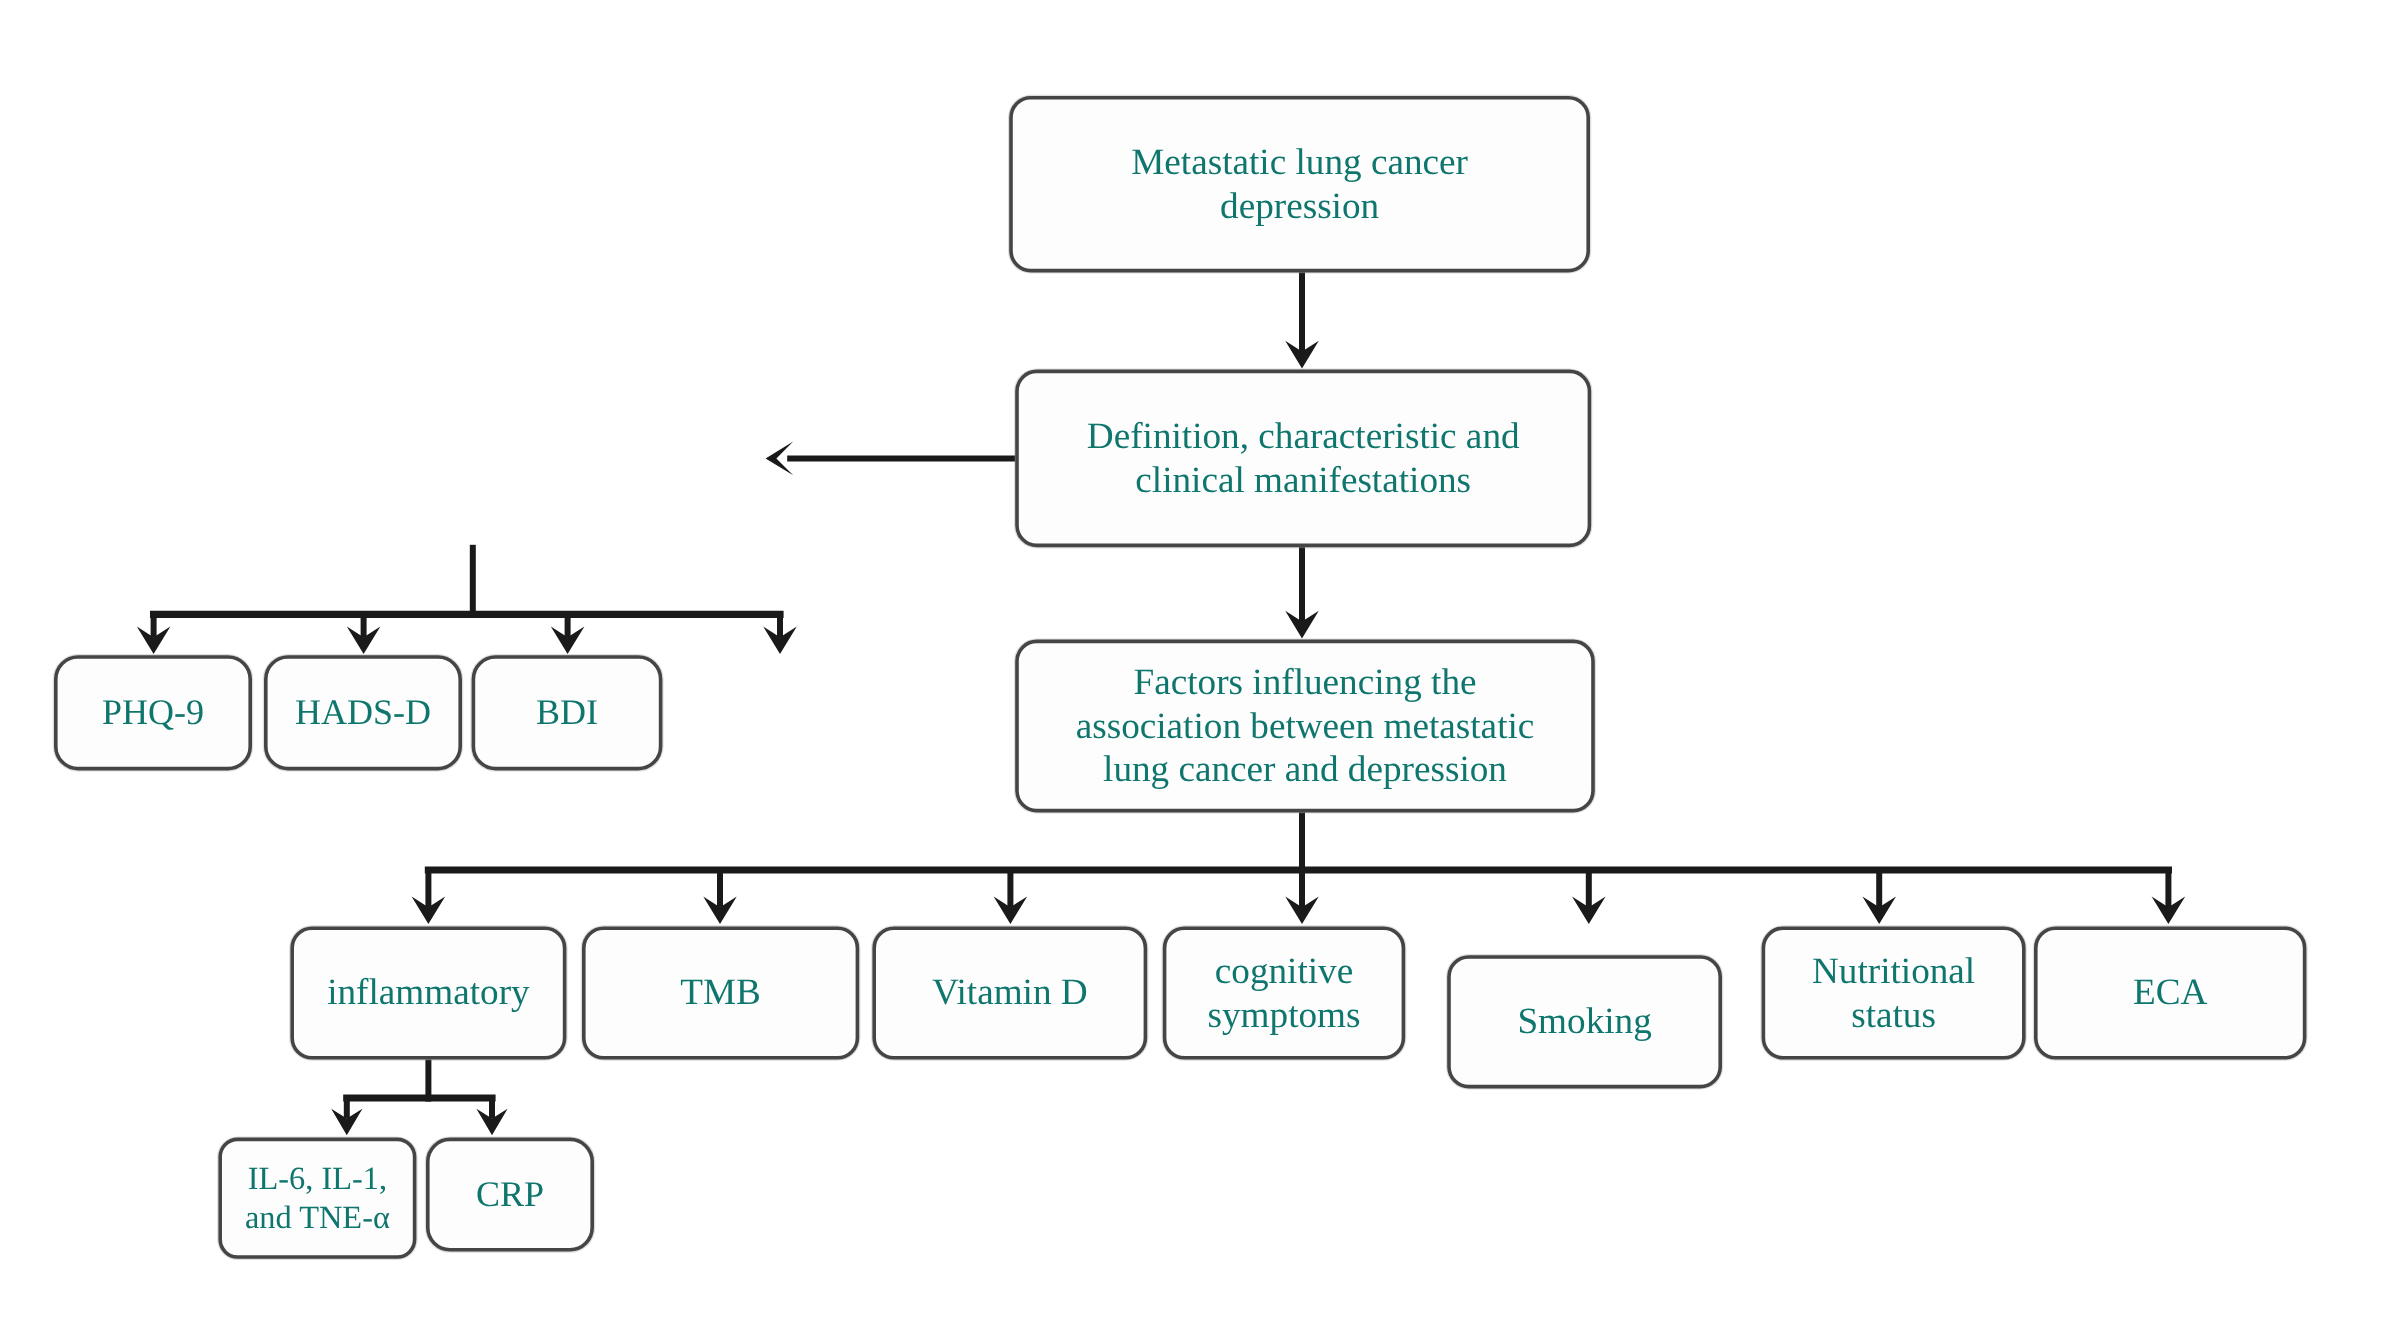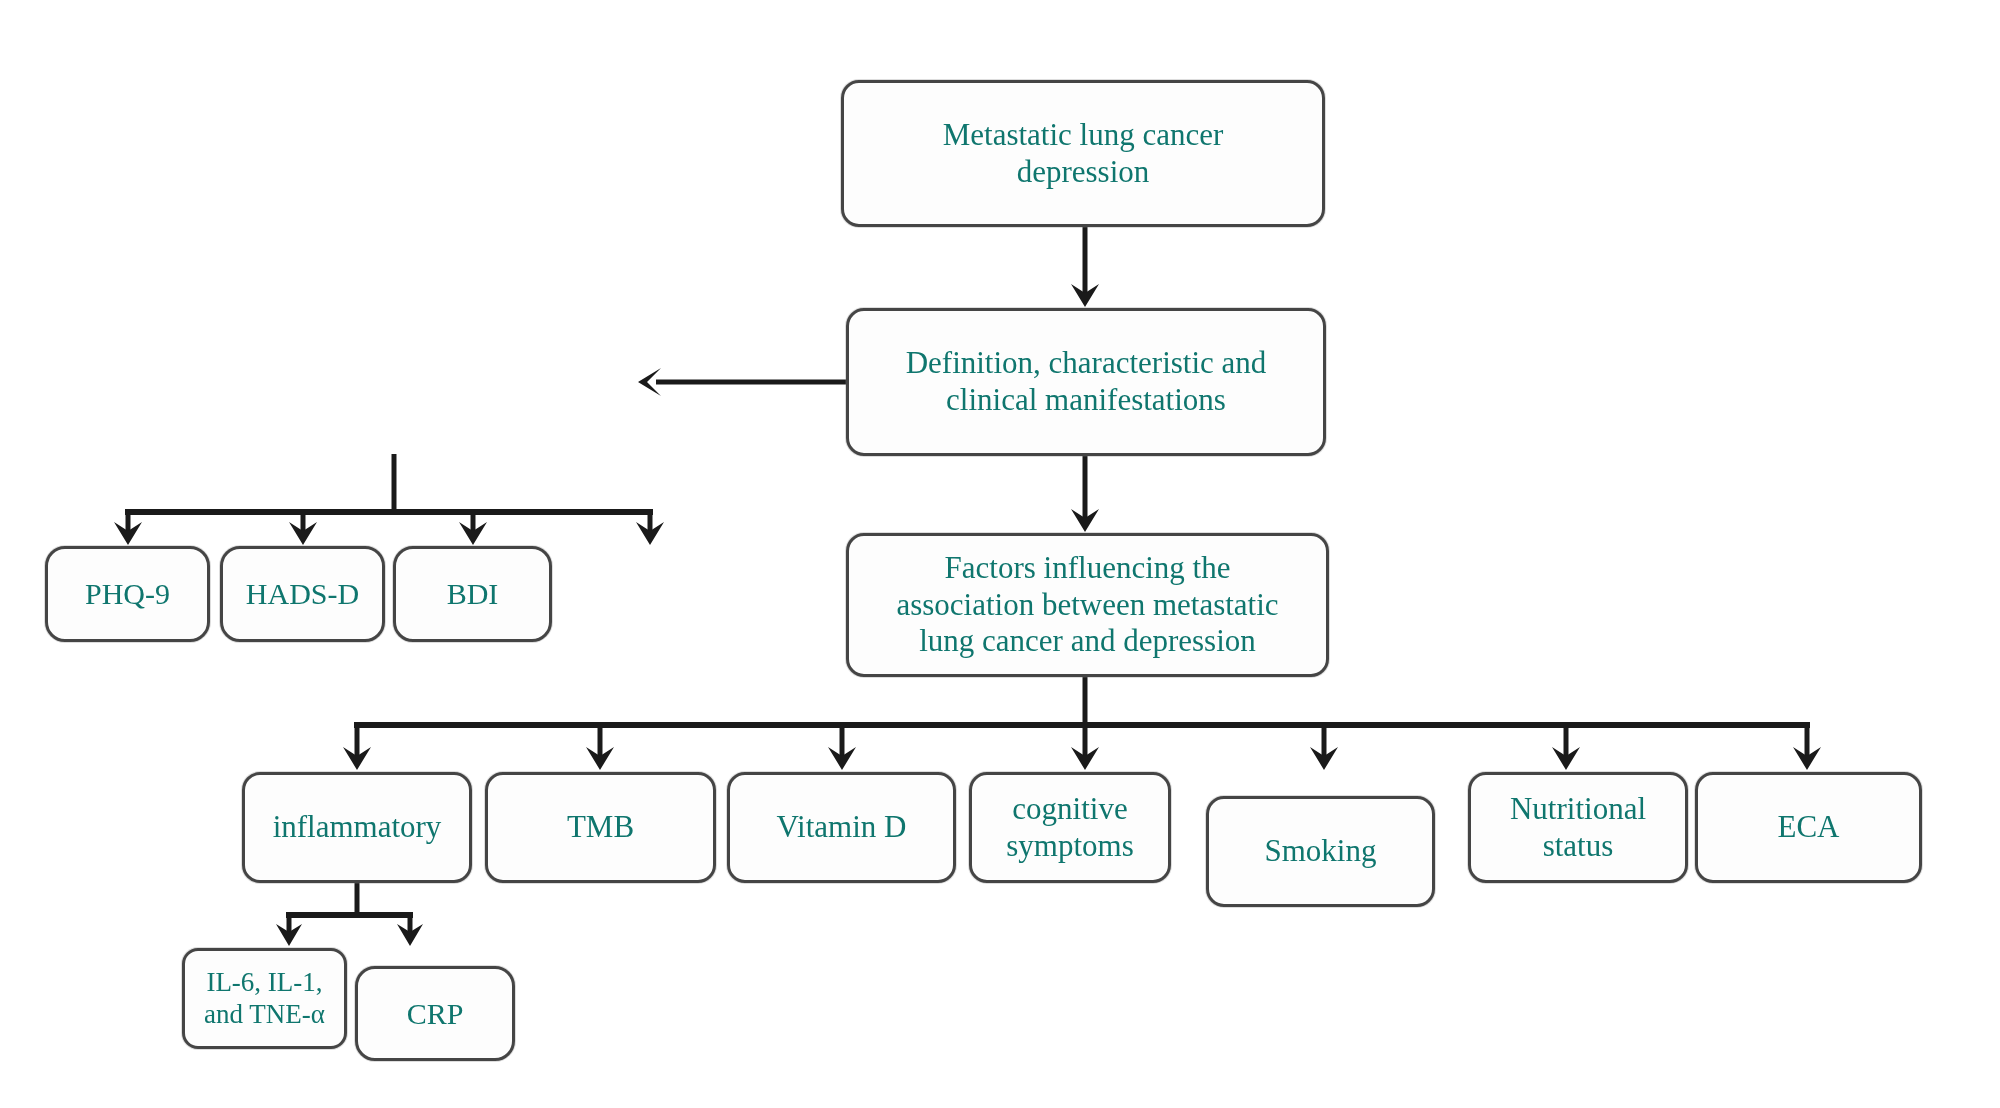--- a/index.html
+++ b/index.html
@@ -133,15 +133,15 @@
   <div class="node" style="left:1206px; top:796px; width:229px; height:111px;">Smoking</div>
 
   <div class="node" style="left:1452px; top:772px; width:220px; height:111px;margin-left:16px;">Nutritional
 status</div>
 
   <div class="node" style="left:1695px; top:772px; width:227px; height:111px;">ECA</div>
 
   <div class="node tiny" style="left:182px; top:948px; width:165px; height:101px;">IL-6, IL-1,
 and TNE-α</div>
 
-  <div class="node small" style="left:355px; top:948px; width:160px; height:95px;margin-top:18px;">CRP</div>
+  <div class="node small" style="left:355px; top:948px; width:140px; height:95px;">CRP</div>
 
 </div>
 
 </body></html>

